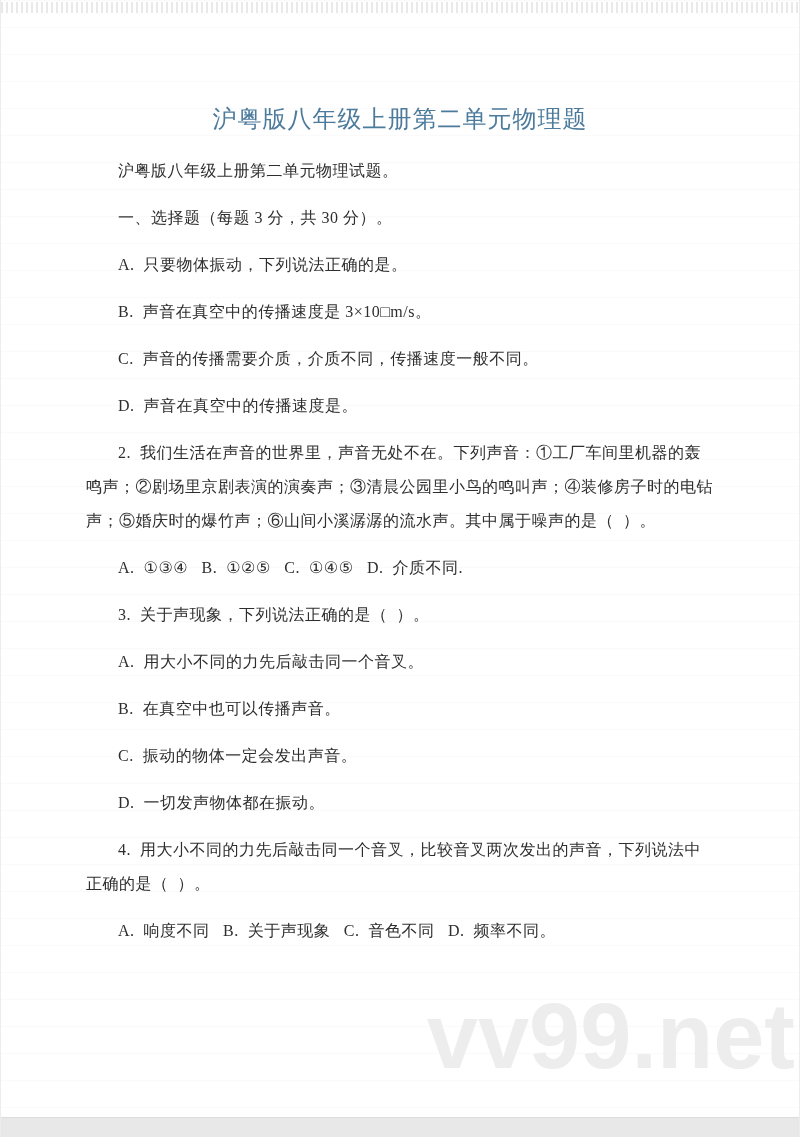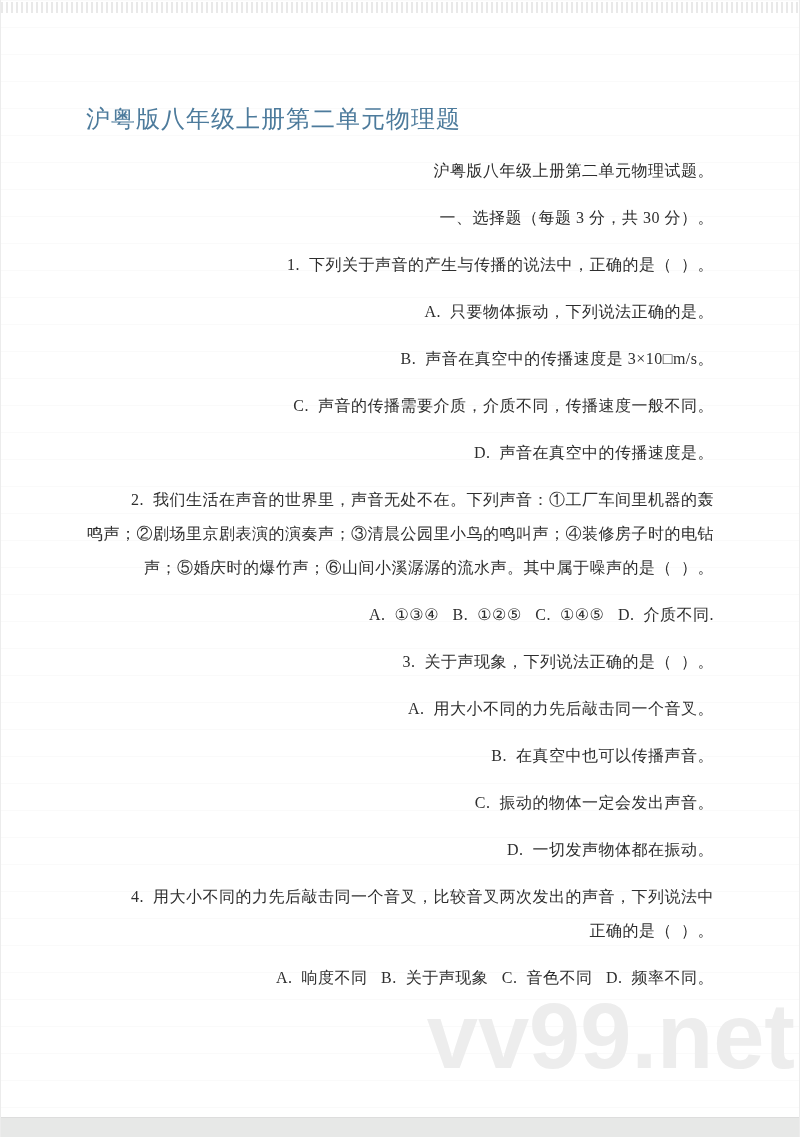--- a/index.html
+++ b/index.html
@@ -31,40 +31,40 @@
     height: 11px;
     background: repeating-linear-gradient(90deg,
       #e9e9e9 0px, #e9e9e9 2px,
       transparent 2px, transparent 5px);
     z-index: 1;
   }
   .doc-title {
     position: relative;
     z-index: 2;
     margin: 104px 85px 20px 85px;
+    text-align: center;
     font-size: 24px;
     font-weight: 400;
     color: #4d7b9c;
     letter-spacing: 1px;
     line-height: 30px;
   }
   .content {
     position: relative;
     z-index: 2;
     margin: 0 85px;
     color: #2e2e2e;
     font-size: 16px;
     line-height: 34px;
   }
   .content p {
     margin: 0 0 13px 0;
     text-indent: 32px;
     white-space: pre-wrap;
     letter-spacing: 0.5px;
-    text-align: right;
   }
   .watermark {
     position: absolute;
     z-index: 1;
     top: 988px;
     right: 4px;
     font-family: Liberation Sans, sans-serif;
     font-weight: 700;
     font-size: 92px;
     line-height: 1.05;
@@ -85,21 +85,20 @@
 
 <div class="page">
   <div class="scanlines"></div>
   <div class="perforation"></div>
 
   <h1 class="doc-title">沪粤版八年级上册第二单元物理题</h1>
 
   <div class="content">
     <p>沪粤版八年级上册第二单元物理试题。</p>
     <p>一、选择题（每题 3 分，共 30 分）。</p>
-    <p>1.  下列关于声音的产生与传播的说法中，正确的是（  ）。</p>
     <p>A.  只要物体振动，下列说法正确的是。</p>
     <p>B.  声音在真空中的传播速度是 3×10□m/s。</p>
     <p>C.  声音的传播需要介质，介质不同，传播速度一般不同。</p>
     <p>D.  声音在真空中的传播速度是。</p>
     <p>2.  我们生活在声音的世界里，声音无处不在。下列声音：①工厂车间里机器的轰鸣声；②剧场里京剧表演的演奏声；③清晨公园里小鸟的鸣叫声；④装修房子时的电钻声；⑤婚庆时的爆竹声；⑥山间小溪潺潺的流水声。其中属于噪声的是（  ）。</p>
     <p>A.  ①③④   B.  ①②⑤   C.  ①④⑤   D.  介质不同.</p>
     <p>3.  关于声现象，下列说法正确的是（  ）。</p>
     <p>A.  用大小不同的力先后敲击同一个音叉。</p>
     <p>B.  在真空中也可以传播声音。</p>
     <p>C.  振动的物体一定会发出声音。</p>

